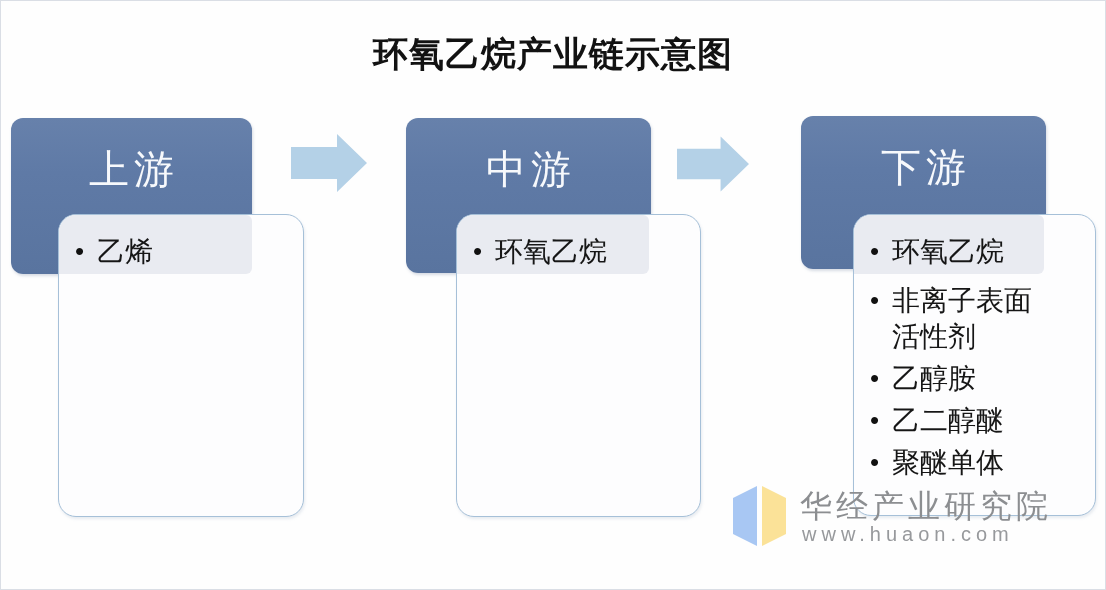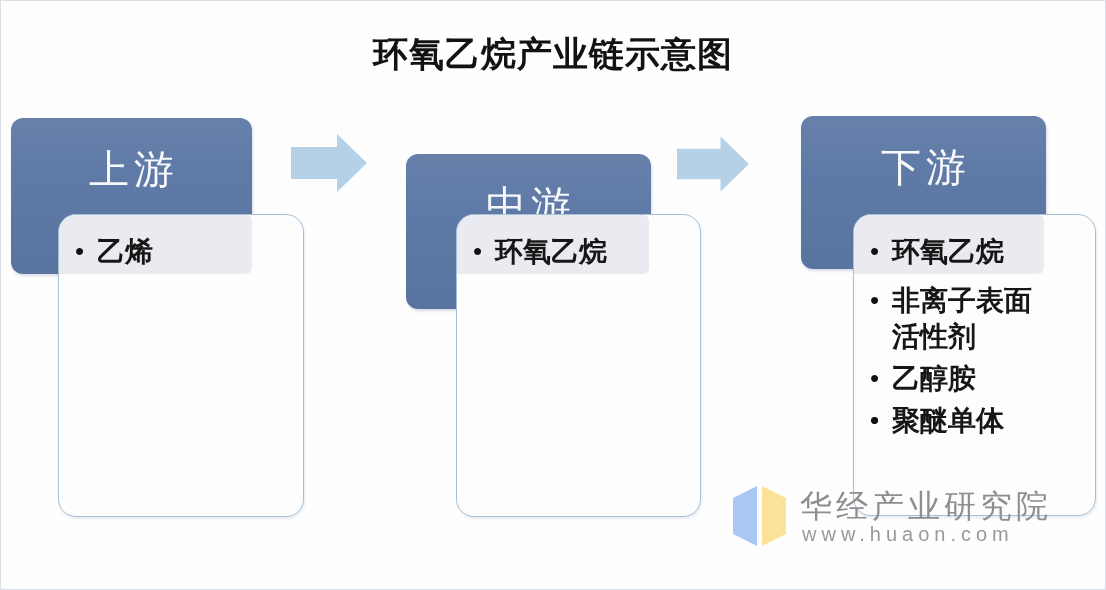--- a/index.html
+++ b/index.html
@@ -26,21 +26,21 @@
     box-shadow:1px 2px 3px rgba(100,120,150,0.25);
     z-index:1;
     display:flex; justify-content:center; align-items:flex-start;
   }
   .stage-header .hdr-label {
     margin-top:24px;
     font-size:40px; color:#f7f9fc;
     letter-spacing:5px; text-indent:5px;
   }
   .hdr-up   { left:10px;  top:117px; width:241px; height:156px; }
-  .hdr-mid  { left:405px; top:117px; width:245px; height:155px;margin-top:36px; }
+  .hdr-mid  { left:405px; top:117px; width:245px; height:155px; }
   .hdr-down { left:800px; top:115px; width:245px; height:153px; }
   
   .stage-box {
     position:absolute;
     background:#fdfdfe;
     border:1px solid #a6c0d8;
     border-radius:18px;
     box-shadow:1px 2px 3px rgba(130,150,180,0.18);
     z-index:2;
     overflow:hidden;
@@ -64,21 +64,21 @@
     position:relative;
     padding-left:24px;
     font-size:28px; line-height:36px; color:#161616;
     margin-bottom:6px;
   }
   ul.items li:first-child { margin-bottom:13px; }
   ul.items .dot {
     position:absolute; left:2px; top:-1px;
     font-size:26px; color:#111;
   }
-  ul.items .txt { display:inline-block; max-width:5.3em; vertical-align:top;font-weight:bold; }
+  ul.items .txt { display:inline-block; max-width:5.3em; vertical-align:top; }
   
   .arrow { position:absolute; z-index:1; }
   .arrow polygon { fill:#b4d1e7; }
   .arrow-1 { left:290px; top:133px; }
   .arrow-2 { left:676px; top:134px; }
   
   .brand { position:absolute; z-index:5; }
   .brand-mark { position:absolute; left:730px; top:483px; width:57px; height:64px; }
   .pg-blue   { fill:#a8c7f3; }
   .pg-yellow { fill:#fbe298; }
@@ -147,20 +147,21 @@
       <li>
         <span class="dot">•</span>
         <span class="txt">非离子表面活性剂</span>
       </li>
       <li>
         <span class="dot">•</span>
         <span class="txt">乙醇胺</span>
       </li>
       <li>
         <span class="dot">•</span>
+        <span class="txt">乙二醇醚</span>
       </li>
       <li>
         <span class="dot">•</span>
         <span class="txt">聚醚单体</span>
       </li>
     </ul>
   </div>
 
   <div class="brand">
     <svg class="brand-mark" viewBox="0 0 57 64">

